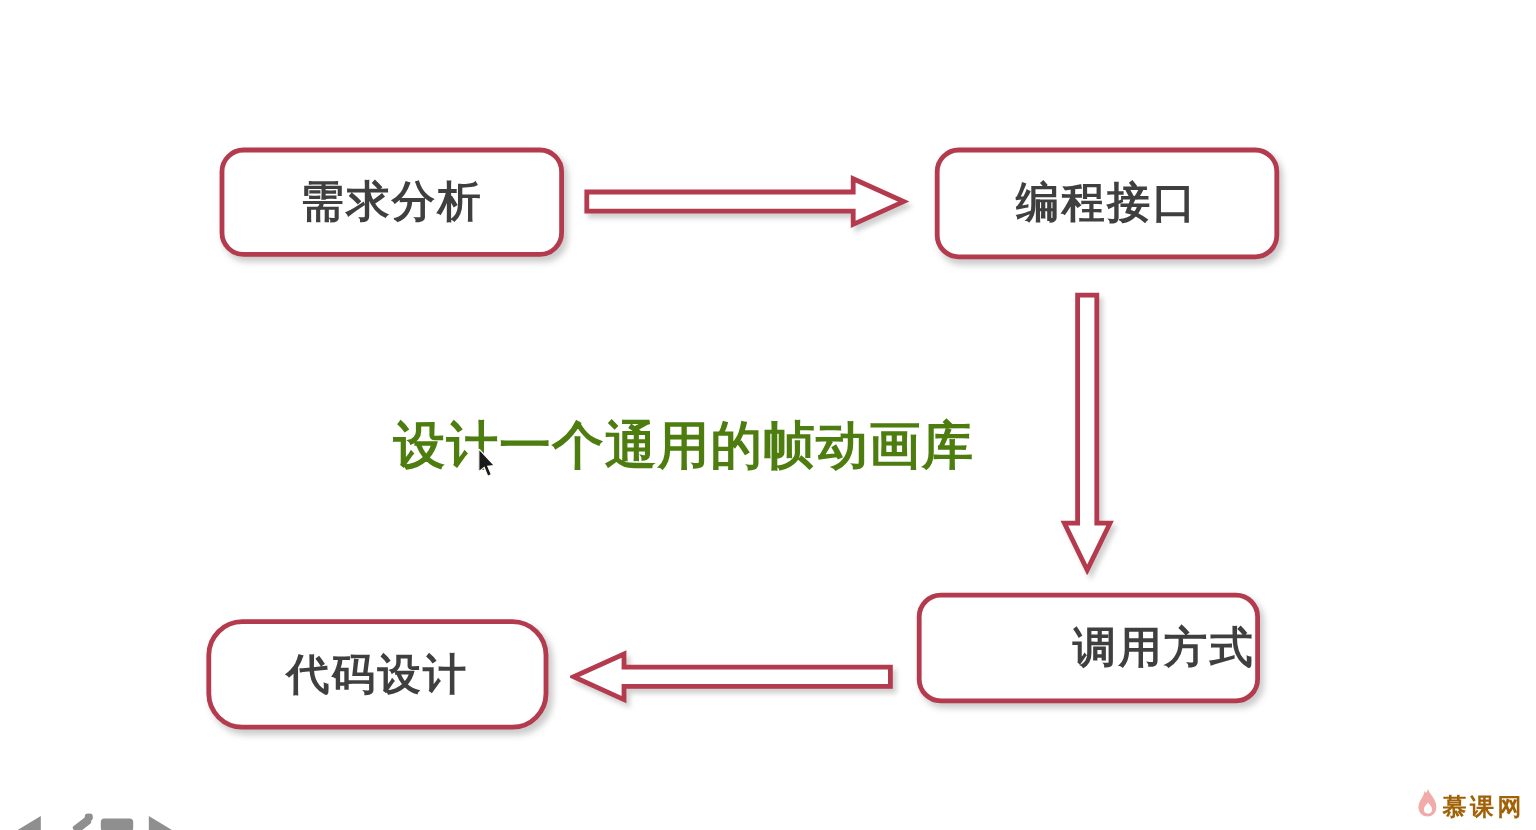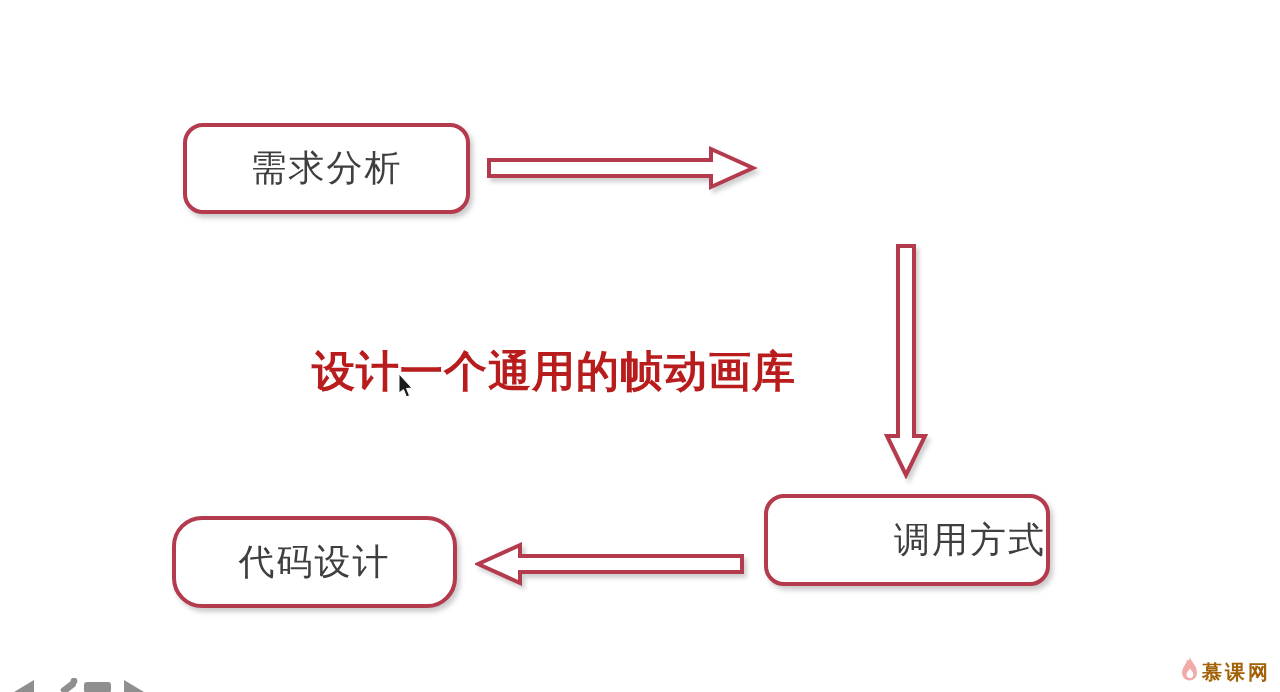--- a/index.html
+++ b/index.html
@@ -19,46 +19,46 @@
   .node {
     position: absolute;
     background: #ffffff;
     border: 4px solid #b43a4e;
     border-radius: 20px;
     box-shadow: 3px 4px 5px rgba(140,140,140,0.45);
     display: flex;
     align-items: center;
     justify-content: center;
     font-size: 36px;
-    font-weight: normal;
+    font-weight: bold;
     color: #3f3f3f;
     letter-spacing: 2px;
   }
   .node-requirements { left: 183px; top: 123px; width: 279px; height: 83px; }
   .node-api          { left: 779px; top: 123px; width: 279px; height: 85px; }
   .node-code-design  { left: 172px; top: 516px; width: 277px; height: 84px; border-radius: 30px; }
   .node-invocation   { left: 764px; top: 494px; width: 278px; height: 84px; justify-content: flex-end; }
 
   
   .arrow { position: absolute; }
   .arrow svg { display: block; filter: drop-shadow(3px 4px 2px rgba(150,150,150,0.45)); }
   .arrow-right { left: 486px; top: 145px; }
   .arrow-down  { left: 883px; top: 243px; }
   .arrow-left  { left: 475px; top: 541px; }
 
   
   .diagram-title {
     position: absolute;
-    left: 284px;
+    left: 300px;
     top: 343px;
     width: 540px;
     text-align: center;
     font-size: 43px;
     font-weight: bold;
-    color: #b91c1c;
+    color: #4d7c0f;
     letter-spacing: 1px;
     white-space: nowrap;
   }
 
   
   .cursor { position: absolute; left: 398px; top: 374px; }
 
   
   .watermark {
     position: absolute;
@@ -88,20 +88,23 @@
 </style>
 </head>
 <body>
 
 <div class="screen">
 
   <div class="node node-requirements">
     <span>需求分析</span>
   </div>
 
+  <div class="node node-api">
+    <span>编程接口</span>
+  </div>
 
   <div class="node node-invocation">
     <span>调用方式</span>
   </div>
 
   <div class="node node-code-design">
     <span>代码设计</span>
   </div>
 
   <div class="arrow arrow-right">

